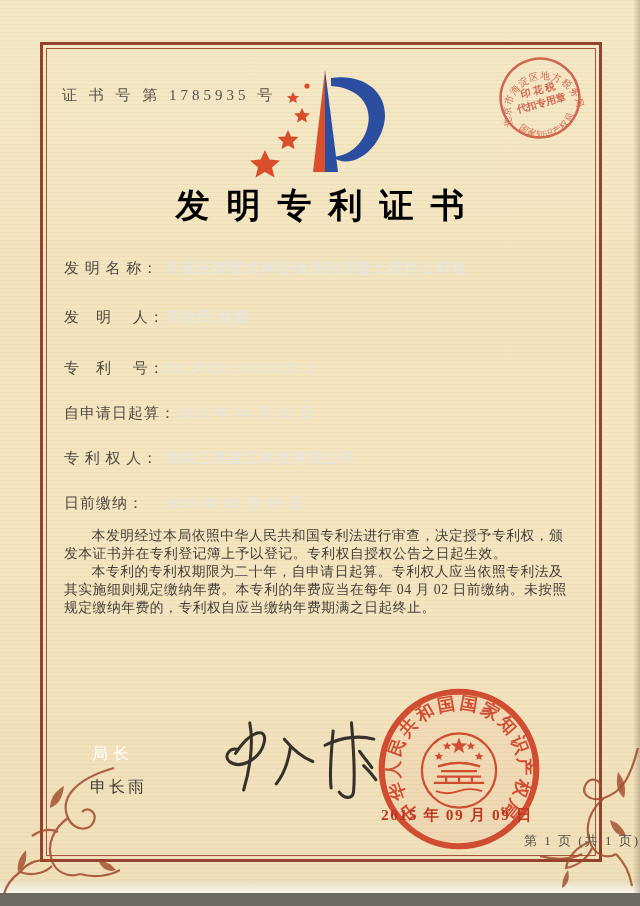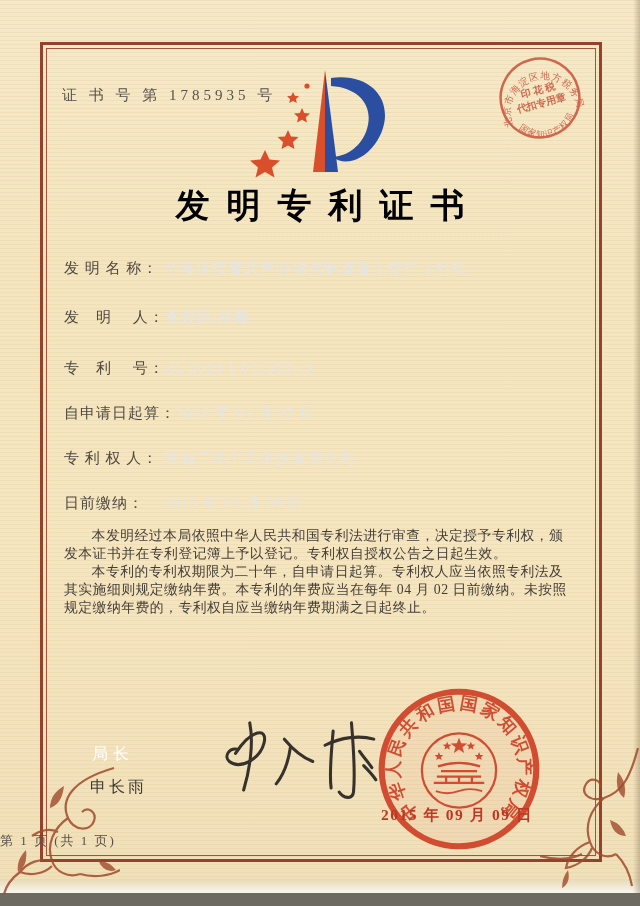--- a/index.html
+++ b/index.html
@@ -28,21 +28,21 @@
   .fvalue{color:#e5e5e5;text-align:center;}
   .body-text{position:absolute;left:64px;top:527px;width:506px;
     font-size:13.8px;line-height:18px;color:#433e37;letter-spacing:0.5px;}
   .body-text p{margin:0;text-indent:2em;}
   .officer-title{position:absolute;left:92px;top:744px;font-size:16px;letter-spacing:5px;color:#ffffff;}
   .officer-name{position:absolute;left:90px;top:777px;font-size:16px;letter-spacing:3px;color:#3f3a33;}
   .signature{position:absolute;left:205px;top:716px;width:178px;height:88px;}
   .seal{position:absolute;left:374px;top:684px;width:170px;height:170px;opacity:0.92;}
   .seal-date{position:absolute;left:381px;top:805px;font-size:15.5px;font-weight:700;
     color:#bf3722;letter-spacing:1.5px;white-space:nowrap;}
-  .footer{position:absolute;left:0;top:832px;width:640px;text-align:left;
+  .footer{position:absolute;left:0;top:832px;width:640px;text-align:right;
     font-size:13px;letter-spacing:2px;color:#57514a;}
   .ornament{position:absolute;}
   .orn-bl{left:0;top:766px;width:120px;height:128px;}
   .orn-br{left:540px;top:748px;width:100px;height:142px;}
   .tax-stamp{position:absolute;left:492px;top:50px;width:96px;height:96px;
     transform:rotate(-15deg);opacity:0.88;}
 </style>
 </head>
 <body>
 

